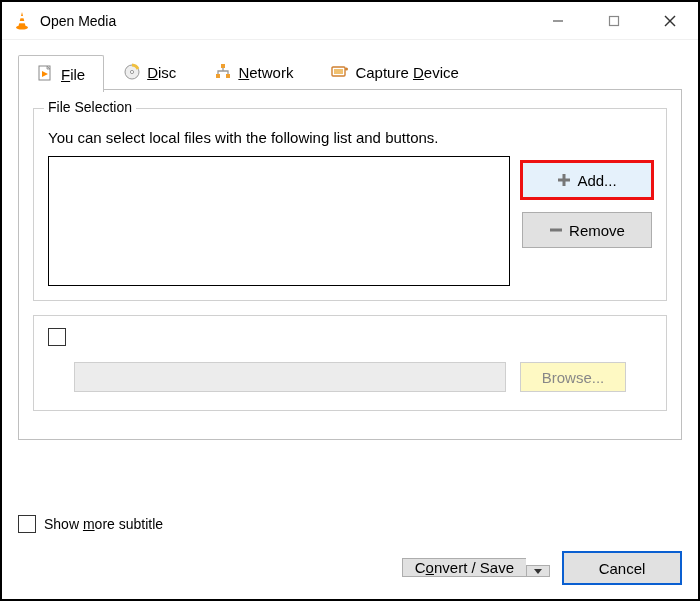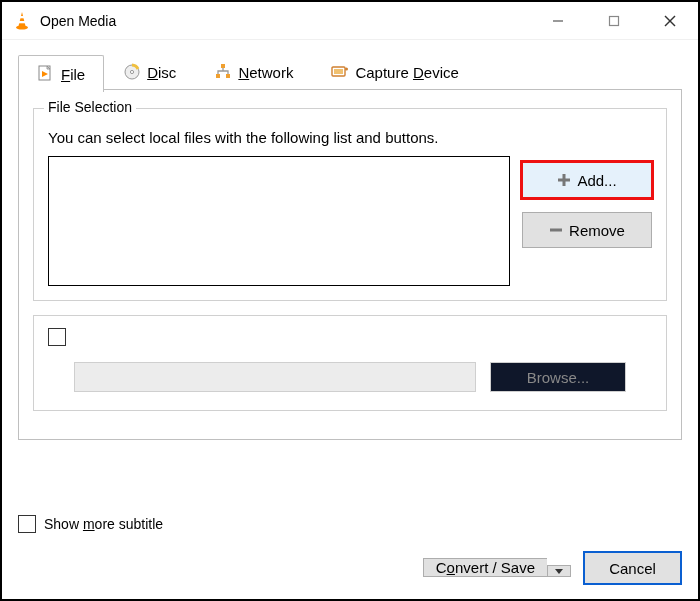--- a/index.html
+++ b/index.html
@@ -133,21 +133,21 @@
   
   .checkbox-row { display: flex; align-items: center; gap: 8px; margin-bottom: 16px; }
   .checkbox {
     width: 18px; height: 18px; border: 1px solid #333; background: #fff; display:inline-block;
   }
   .sub-controls { display: flex; gap: 14px; padding: 0 26px 4px 26px; }
   .sub-path {
     flex: 1; height: 30px; background: #ececec; border: 1px solid #cfcfcf;
   }
   .sub-browse {
-    width: 136px; height: 30px; background: #0f172a; border: 1px solid #cfcfcf;
+    width: 106px; height: 30px; background: #fef9c3; border: 1px solid #cfcfcf;
     color: #888; display:flex; align-items:center; justify-content:center; font-size:15px;
   }
 
   
   .bottom-area {
     position: absolute;
     left: 16px; right: 16px; bottom: 14px;
   }
   .show-more { display:flex; align-items:center; gap:8px; margin-bottom: 18px; }
   .action-row { display:flex; justify-content:flex-end; gap:12px; }
@@ -156,21 +156,21 @@
   }
   .split-btn .main {
     background:#e1e1e1; border:1px solid #adadad; border-right:none;
     padding: 0 12px; display:flex; align-items:center; font-size:15px;
   }
   .split-btn .drop {
     width: 24px; background:#e1e1e1; border:1px solid #adadad;
     display:flex; align-items:center; justify-content:center;
   }
   .cancel-btn {
-    width: 99px; height:34px; background:#e1e1e1; border:2px solid #0a5fd1;
+    width: 120px; height:34px; background:#e1e1e1; border:2px solid #0a5fd1;
     display:flex; align-items:center; justify-content:center; font-size:15px;
   }
 
   .ul { text-decoration: underline; }
 </style>
 </head>
 <body>
 
 <div class="titlebar">
   <span class="app-icon">

